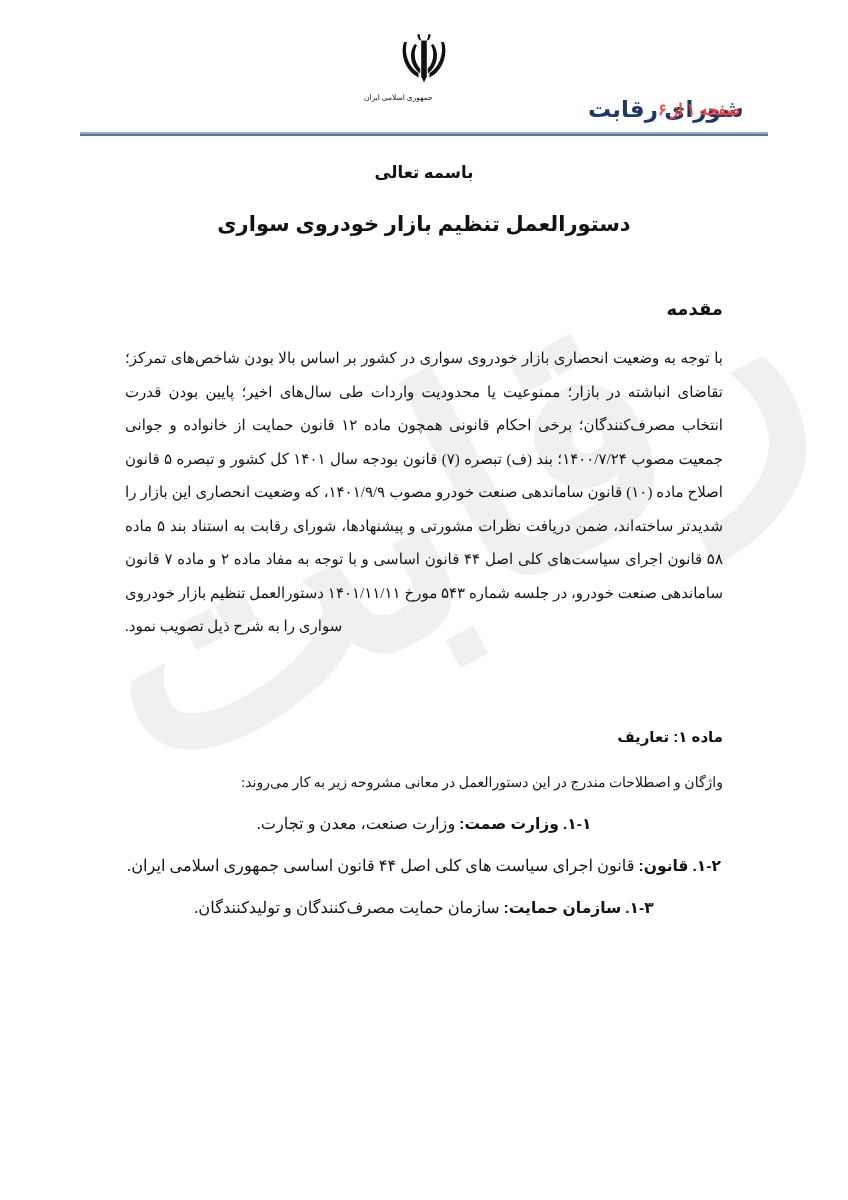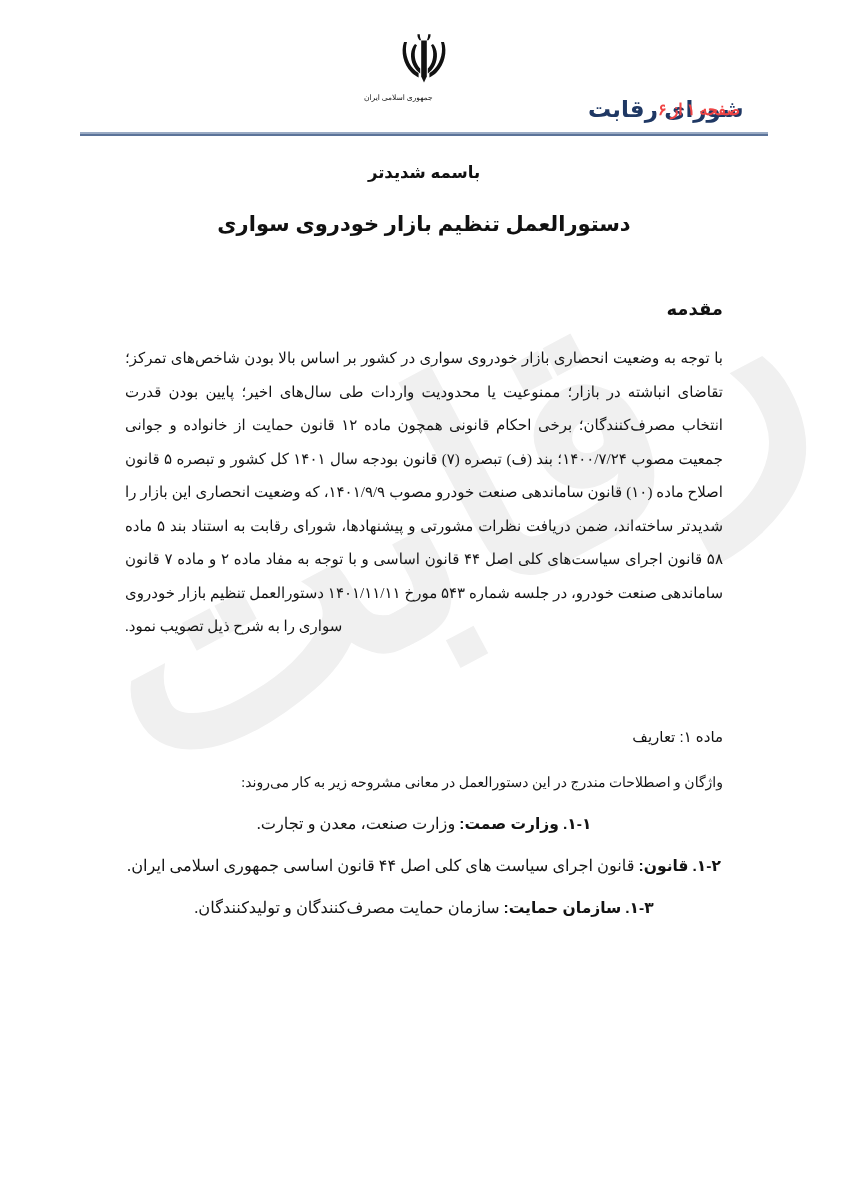--- a/index.html
+++ b/index.html
@@ -170,21 +170,21 @@
     font-size: 15px;
     line-height: 33.5px;
     color: #141414;
   }
 
   .article-heading {
     margin-top: 84px;
     text-align: right;
     font-family: "Liberation Sans", "DejaVu Sans", sans-serif;
     font-size: 15px;
-    font-weight: 400;
+    font-weight: 700;
     color: #111111;
   }
 
   .lead-line {
     margin-top: 20px;
     text-align: right;
     font-family: "Liberation Serif", "DejaVu Serif", serif;
     font-size: 14px;
     line-height: 33px;
     color: #141414;
@@ -256,21 +256,21 @@
     <div class="page-indicator">صفحه ۱ از ۶</div>
 
     <div class="header-rule">
       <div class="rule-top"></div>
       <div class="rule-bottom"></div>
     </div>
   </div>
 
   <div class="content">
 
-    <div class="basmala">باسمه شدیدتر</div>
+    <div class="basmala">باسمه تعالی</div>
 
     <h1 class="main-title">دستورالعمل تنظیم بازار خودروی سواری</h1>
 
 
     <div class="body-wrap">
 
       <div class="section-heading">مقدمه</div>
 
       <p class="paragraph">با توجه به وضعیت انحصاری بازار خودروی سواری در کشور بر اساس بالا بودن شاخص‌های تمرکز؛ تقاضای انباشته در بازار؛ ممنوعیت یا محدودیت واردات طی سال‌های اخیر؛ پایین بودن قدرت انتخاب مصرف‌کنندگان؛ برخی احکام قانونی همچون ماده ۱۲ قانون حمایت از خانواده و جوانی جمعیت مصوب ۱۴۰۰/۷/۲۴؛ بند (ف) تبصره (۷) قانون بودجه سال ۱۴۰۱ کل کشور و تبصره ۵ قانون اصلاح ماده (۱۰) قانون ساماندهی صنعت خودرو مصوب ۱۴۰۱/۹/۹، که وضعیت انحصاری این بازار را شدیدتر ساخته‌اند، ضمن دریافت نظرات مشورتی و پیشنهادها، شورای رقابت به استناد بند ۵ ماده ۵۸ قانون اجرای سیاست‌های کلی اصل ۴۴ قانون اساسی و با توجه به مفاد ماده ۲ و ماده ۷ قانون ساماندهی صنعت خودرو، در جلسه شماره ۵۴۳ مورخ ۱۴۰۱/۱۱/۱۱ دستورالعمل تنظیم بازار خودروی سواری را به شرح ذیل تصویب نمود.</p>
 

